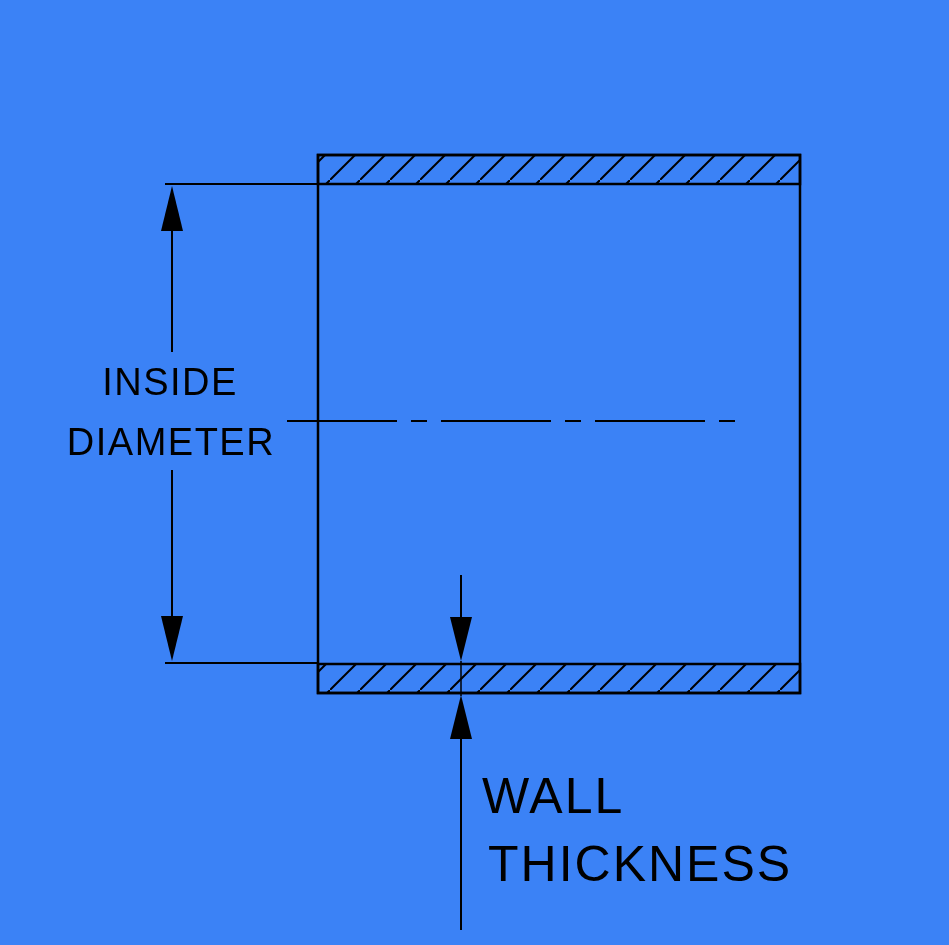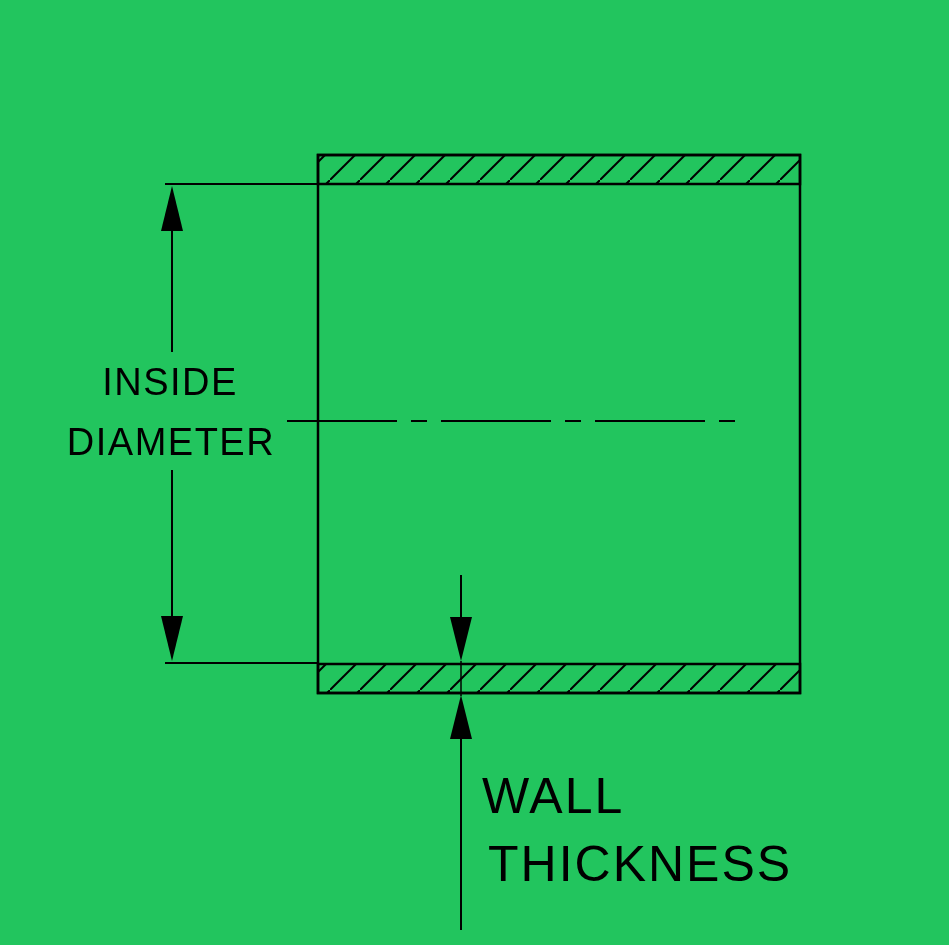--- a/index.html
+++ b/index.html
@@ -4,21 +4,21 @@
   <style>
     html, body {
       margin: 0;
       padding: 0;
       background: #ffffff;
     }
     .canvas {
       position: relative;
       width: 949px;
       height: 945px;
-      background: #22c55e;
+      background: #3b82f6;
       overflow: hidden;
       font-family: "Liberation Sans", sans-serif;
     }
     svg { display: block; }
     .lbl {
       fill: #000000;
       font-family: "Liberation Sans", sans-serif;
     }
     .dim-label {
       font-size: 38px;

